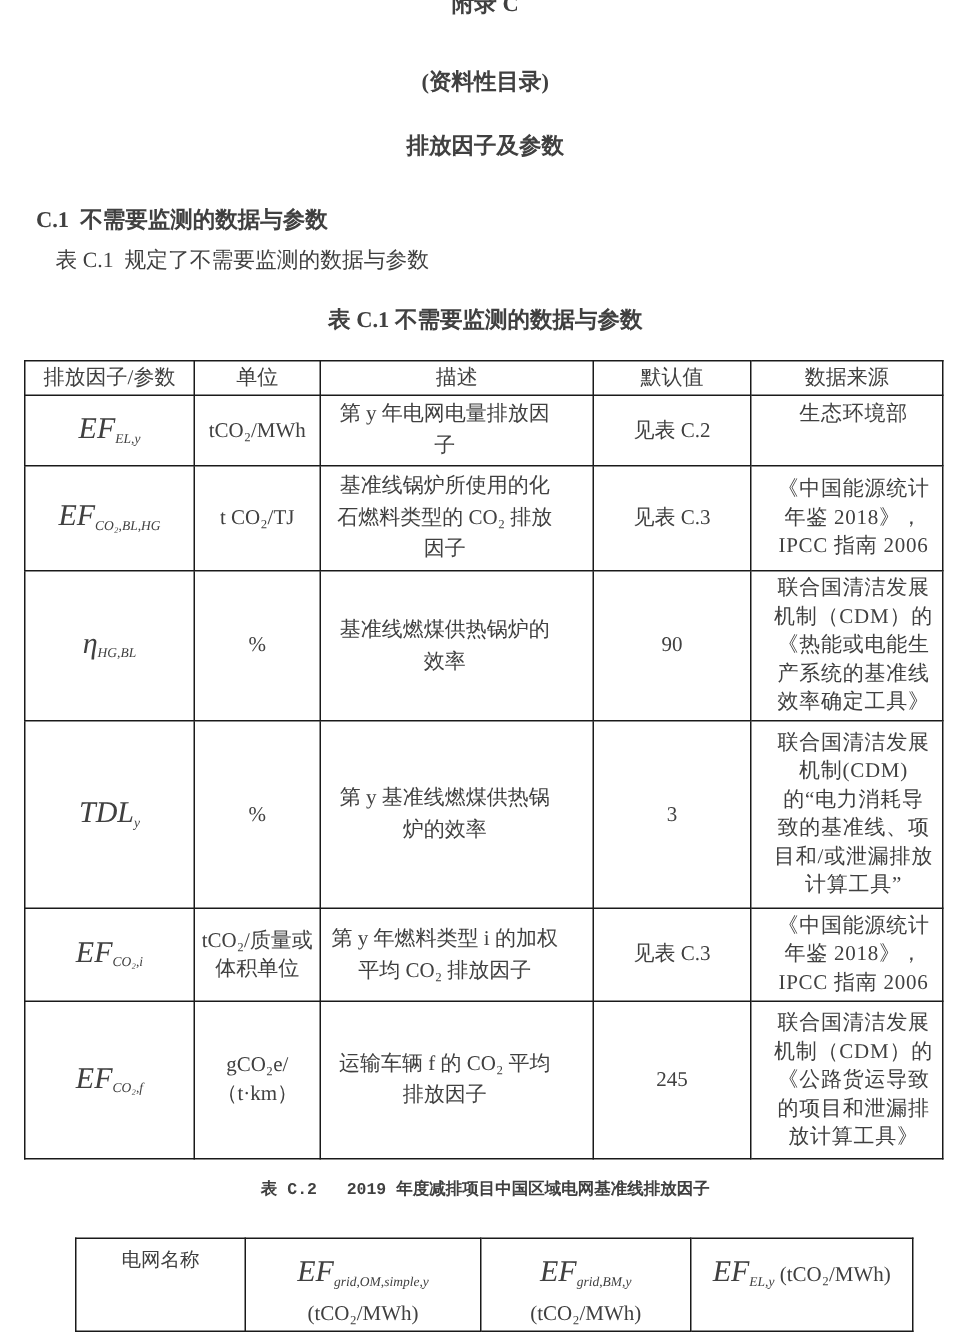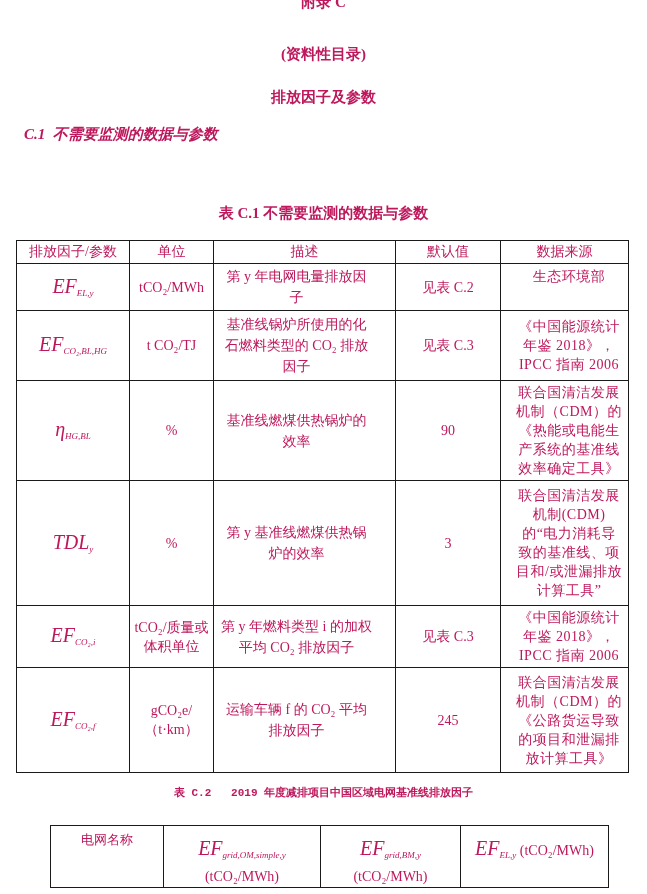--- a/index.html
+++ b/index.html
@@ -3,32 +3,32 @@
 <meta charset="utf-8">
 <style>
   * { margin: 0; padding: 0; box-sizing: border-box; }
   html, body { background: #ffffff; }
   .page {
     position: relative;
     width: 647px;
     height: 894px;
     background: #ffffff;
     overflow: hidden;
-    color: #be185d;
+    color: #404040;
     font-family: "Liberation Serif", "DejaVu Serif", serif;
     font-size: 14px;
   }
   .centered { left: 0; width: 100%; text-align: center; }
   .hei { font-weight: 700; font-family: "Liberation Serif", "DejaVu Serif", serif; }
   .abs { position: absolute; white-space: pre-wrap; }
 
   .appendix-title { top: -7px; font-size: 15px; }
   .doc-subtitle   { top: 45px;  font-size: 15px; }
   .doc-section    { top: 88px;  font-size: 15px; }
-  .c1-heading     { top: 125px; left: 24px; font-size: 15px; font-style: italic; }
+  .c1-heading     { top: 137px; left: 24px; font-size: 15px; }
   .intro          { top: 164px; left: 37px; font-size: 14.5px; font-weight: 400; }
   .caption-c1     { top: 204px; font-size: 15px; }
   .caption-c2     { top: 785px; font-size: 11px; font-family: Liberation Mono, monospace; }
 
   table { border-collapse: collapse; table-layout: fixed; position: absolute; background: #fff; }
   td, th { border: 1px solid #1a1a1a; font-weight: 400; overflow: hidden; }
 
   .t1 { left: 16px; top: 240px; width: 612px; }
   .t1 th { height: 23px; font-size: 14px; text-align: center; vertical-align: middle; padding: 0 2px; }
   .t1 td { vertical-align: middle; font-size: 14px; line-height: 19px; padding: 2px 4px; }
@@ -51,20 +51,21 @@
 </style>
 </head>
 <body>
 
 <div class="page">
 
   <div class="abs centered hei appendix-title">附录 C</div>
   <div class="abs centered hei doc-section">排放因子及参数</div>
   <div class="abs centered hei doc-subtitle">(资料性目录)</div>
   <div class="abs hei c1-heading">C.1  不需要监测的数据与参数</div>
+  <div class="abs intro">表 C.1  规定了不需要监测的数据与参数</div>
   <div class="abs centered hei caption-c1">表 C.1 不需要监测的数据与参数</div>
 
   <table class="t1">
     <colgroup>
       <col style="width:113px">
         <col style="width:84px">
         <col style="width:182px">
         <col style="width:105px">
         <col style="width:128px">
     </colgroup>

